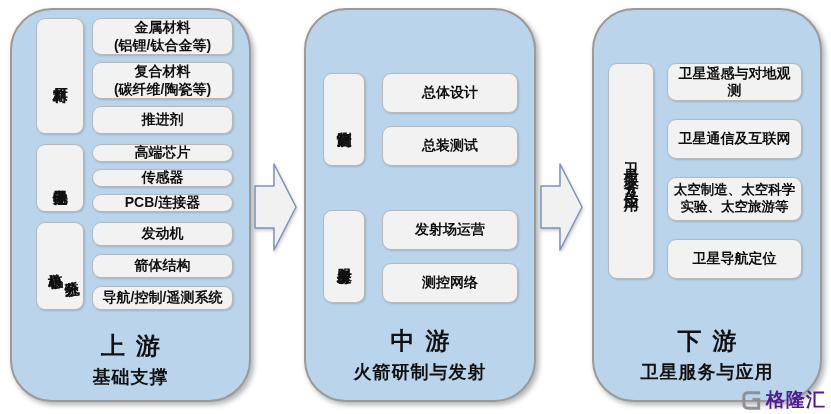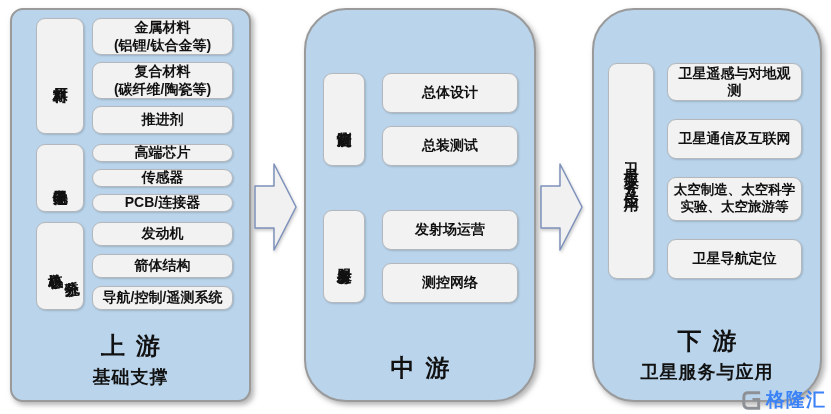--- a/index.html
+++ b/index.html
@@ -9,21 +9,21 @@
     font-family:"Liberation Sans","DejaVu Sans",sans-serif;
     color:#111;
   }
   
   .panel{
     position:absolute;top:8px;height:394px;box-sizing:border-box;
     background:#b9d4eb;border:2px solid #9a9a9a;border-radius:42px;
     box-shadow:2.5px 3px 5px rgba(110,110,110,.5);
     display:flex;flex-direction:column;
   }
-  #panel-upstream{left:10px;width:241px;border-radius:13px;}
+  #panel-upstream{left:10px;width:241px;}
   #panel-midstream{left:304px;width:232px;}
   #panel-downstream{left:592px;width:230px;}
 
   .content{display:flex;flex-direction:column;box-sizing:border-box;}
   .p1{padding:8px 16px 0 24px;gap:10px;}
   .p2{padding:63px 16px 0 17px;gap:44px;}
   .p3{padding:53px 18px 0 14px;}
 
   .group{display:flex;align-items:stretch;}
   .p1 .group{gap:8px;}
@@ -70,21 +70,21 @@
 
   
   .arrow{position:absolute;top:162px;filter:drop-shadow(1.5px 2px 1.5px rgba(0,0,0,.2));}
   #arrow-1{left:254px;} #arrow-2{left:540px;}
 
   
   .watermark{
     position:absolute;right:5px;bottom:1px;z-index:5;
     display:flex;align-items:center;gap:3px;color:#8d9196;
   }
-  .brand-name{font-size:19px;font-weight:bold;letter-spacing:1px;color:#3b82f6;}
+  .brand-name{font-size:19px;font-weight:bold;letter-spacing:1px;color:#4c1d95;}
 </style>
 </head>
 <body>
 
 <div class="panel" id="panel-upstream">
   <div class="content p1">
     <div class="group">
       <div class="vlabel">原材料</div>
       <div class="items">
         <div class="item h37">金属材料
@@ -138,20 +138,21 @@
     <div class="group">
       <div class="vlabel">发射服务</div>
       <div class="items">
         <div class="item h40">发射场运营</div>
         <div class="item h40">测控网络</div>
       </div>
     </div>
   </div>
   <div class="stage">
     <div class="stage-title">中游</div>
+    <div class="stage-sub">火箭研制与发射</div>
   </div>
 </div>
 
 <svg class="arrow" id="arrow-2" width="43" height="91" viewBox="0 0 43 91">
   <polygon points="1,24 20,24 20,2 42,45 20,88 20,66 1,66" fill="#f1f1f1" stroke="#7d91bb" stroke-width="1.5" stroke-linejoin="round"></polygon>
 </svg>
 
 <div class="panel" id="panel-downstream">
   <div class="content p3">
     <div class="group">

